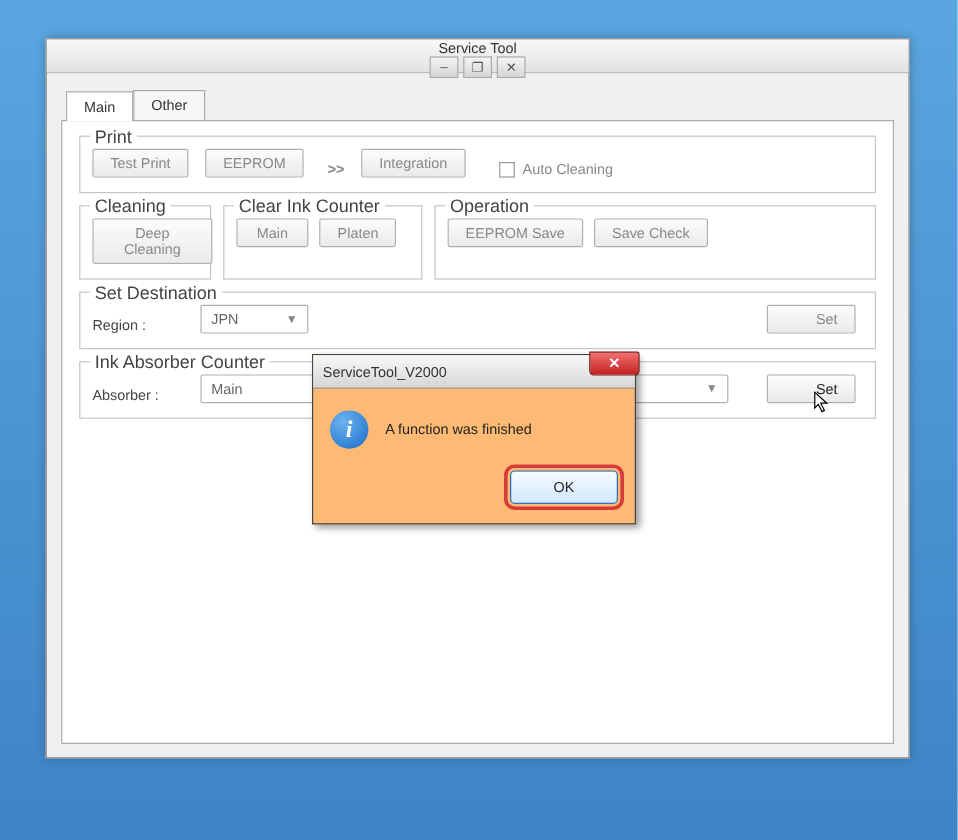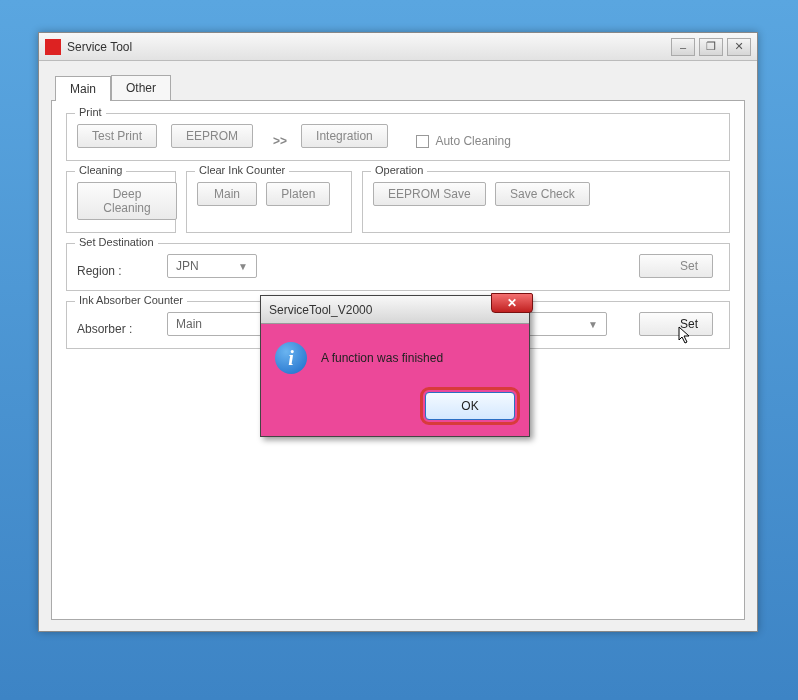--- a/index.html
+++ b/index.html
@@ -1,43 +1,43 @@
 <!DOCTYPE html>
 <html><head>
 <meta charset="utf-8">
 <style>
 * { box-sizing: border-box; margin: 0; padding: 0; font-family: "Segoe UI", Tahoma, sans-serif; font-size: 12px; }
 body { width: 798px; height: 700px; background: linear-gradient(to bottom, #5aa6e0, #3d84c5); position: relative; overflow: hidden; }
 .main-window { position: absolute; left: 38px; top: 32px; width: 720px; height: 600px; background: #f0f0f0; border: 1px solid #888; box-shadow: 0 0 8px rgba(0,0,0,.3); }
-.titlebar { height: 28px; background: linear-gradient(to bottom, #f8f8f8, #e2e2e2); display: flex; align-items: center; padding: 0 6px; border-bottom: 1px solid #bbb; }
+.titlebar { height: 28px; background: linear-gradient(to bottom, #f8f8f8, #e2e2e2); display: flex; align-items: center; padding: 0 6px; border-bottom: 1px solid #bbb; flex-direction: column; }
 .titlebar .app-icon { width: 16px; height: 16px; background: #d22; margin-right: 6px; }
 .title-text { flex: 1; color: #333; }
 .win-btns { display: flex; gap: 4px; }
 .win-btn { width: 24px; height: 18px; background: linear-gradient(to bottom, #f4f4f4, #d6d6d6); border: 1px solid #aaa; display: flex; align-items: center; justify-content: center; font-size: 11px; color: #555; }
 .tabs { display: flex; margin: 14px 0 0 16px; }
 .tab { padding: 5px 14px; border: 1px solid #aaa; background: #f7f7f7; border-bottom: none; margin-right: 0; color: #333; }
 .tab.active { background: #fff; position: relative; top: 1px; }
 .tab-content { margin: 0 12px 12px 12px; border: 1px solid #aaa; background: #fff; padding: 12px 14px; height: 520px; }
 .fieldset { border: 1px solid #c4c4c4; padding: 10px 10px 12px 10px; margin-bottom: 10px; position: relative; }
-.fieldset .legend { position: absolute; top: -8px; left: 8px; background: #fff; padding: 0 4px; color: #444; font-size: 11px; }
+.fieldset .legend { position: absolute; top: -8px; left: 8px; background: #fff; padding: 0 4px; color: #444; font-size: 15px; }
 .btn { display: inline-block; padding: 4px 14px; border: 1px solid #b0b0b0; background: linear-gradient(to bottom, #fcfcfc, #eaeaea); color: #888; border-radius: 2px; margin-right: 6px; text-align: center; min-width: 72px; }
 .btn.enabled { color: #222; }
 .row { display: flex; align-items: flex-end; gap: 8px; }
 .row-sd { justify-content: space-between; }
 .hrow { display: flex; gap: 10px; }
 .hrow .fieldset { flex: 0 0 auto; }
 .chk { width: 13px; height: 13px; border: 1px solid #999; display: inline-block; vertical-align: middle; margin-right: 4px; background: #fff; }
 .label { color: #444; }
 .lbl-dim { color: #888; }
 .select { display: inline-flex; align-items: center; height: 24px; border: 1px solid #b0b0b0; background: #fff; padding: 0 8px; color: #666; border-radius: 2px; min-width: 90px; justify-content: space-between; }
 .select .arrow { margin-left: 10px; font-size: 10px; color: #888; }
 .arrows { color: #888; font-weight: bold; padding: 0 6px; }
 .set-btn { min-width: 46px; padding-left: 40px; }
 
-.dialog { position: absolute; left: 260px; top: 295px; width: 270px; background: #ec4899; border: 1px solid #444; box-shadow: 3px 3px 6px rgba(0,0,0,.4); }
+.dialog { position: absolute; left: 260px; top: 295px; width: 270px; background: #fdba74; border: 1px solid #444; box-shadow: 3px 3px 6px rgba(0,0,0,.4); }
 .dlg-title { height: 28px; background: linear-gradient(to bottom, #f8f8f8, #d6d6d6); display: flex; align-items: center; padding: 0 8px; border-bottom: 1px solid #999; position: relative; }
 .dlg-title-text { color: #333; }
 .dlg-close { position: absolute; right: -4px; top: -3px; width: 42px; height: 20px; background: linear-gradient(to bottom, #f47070, #c02020); border: 1px solid #7a1010; border-radius: 0 2px 4px 4px; display: flex; align-items: center; justify-content: center; color: #fff; font-weight: bold; font-size: 12px; }
 .dlg-body { padding: 18px 14px 8px 14px; display: flex; align-items: center; gap: 14px; }
 .info-icon { width: 32px; height: 32px; border-radius: 50%; background: radial-gradient(circle at 35% 30%, #6ab4f0, #1a6ac8); display: flex; align-items: center; justify-content: center; color: #fff; font-family: Georgia, serif; font-size: 20px; font-style: italic; font-weight: bold; }
 .dlg-msg { color: #222; }
 .dlg-footer { padding: 10px 14px 16px 14px; display: flex; justify-content: flex-end; }
 .ok-btn { min-width: 90px; padding: 6px 0; border: 1px solid #2a6fc4; background: linear-gradient(to bottom, #f4faff, #d4e8ff); color: #222; border-radius: 2px; text-align: center; outline: 3px solid #d83b3b; outline-offset: 2px; border-radius: 4px; margin-left: 32px; }
 .cursor { position: absolute; left: 678px; top: 326px; width: 16px; height: 20px; }
 .cursor svg { width: 16px; height: 20px; }

